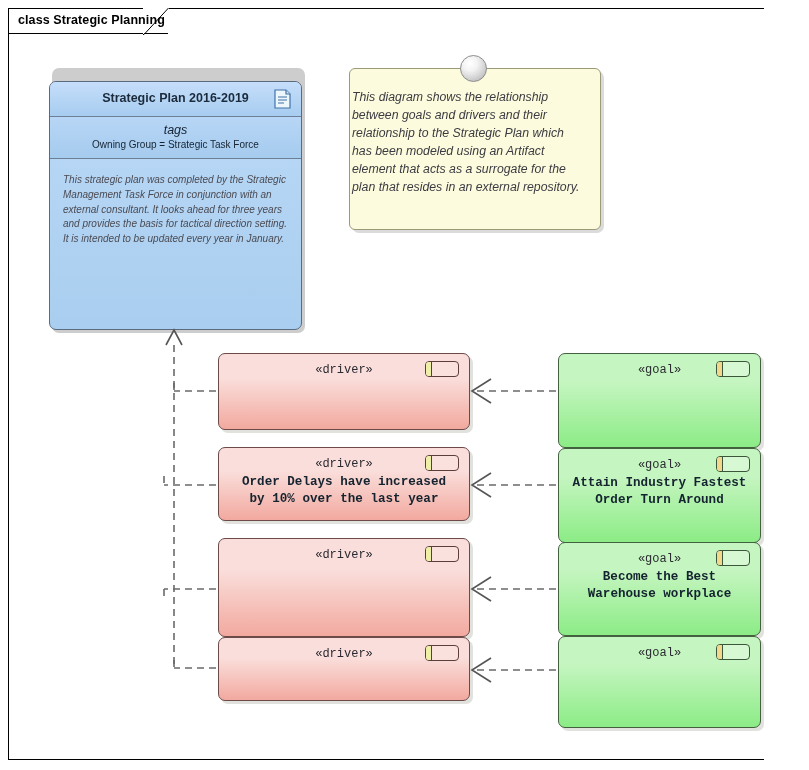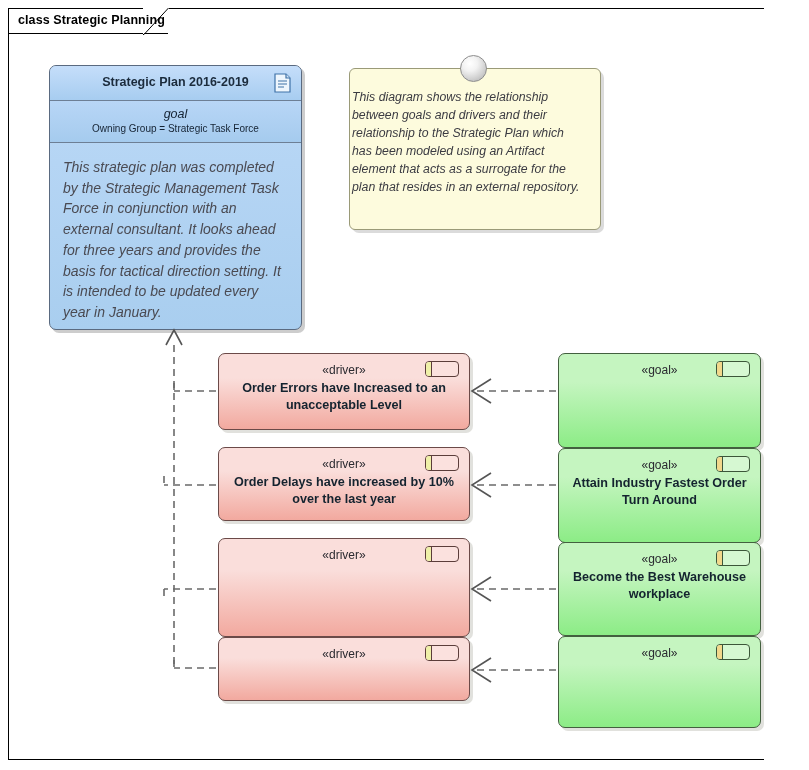--- a/index.html
+++ b/index.html
@@ -82,20 +82,21 @@
     z-index: 1;
     overflow: hidden;
   }
 
   
   #artifact { left: 49px; top: 65px; width: 253px; height: 265px; }
   #artifact .shadow { background: rgba(90,90,90,0.30); }
   #artifact .body {
     border: 1px solid #5a6a80;
     background: linear-gradient(to bottom, #bcd9f7 0%, #a9ceef 100%);
+    margin-top: 16px;
   }
   .art-header {
     position: relative;
     height: 34px;
     border-bottom: 1px solid #6d7f95;
     background: linear-gradient(to bottom, #c5defa 0%, #a7cdf0 100%);
   }
   .art-title {
     position: absolute;
     left: 0; right: 0;
@@ -124,21 +125,21 @@
     font-style: italic;
     color: #152333;
     margin-bottom: 2px;
   }
   .art-tags-row {
     font-size: 10px;
     color: #152333;
   }
   .art-notes {
     padding: 14px 13px 10px 13px;
-    font-size: 14px;
+    font-size: 10px;
     font-style: italic;
     color: #4a4a52;
     line-height: 1.48;
   }
 
   
   #note { left: 349px; top: 68px; width: 252px; height: 162px; }
   #note .shadow { background: rgba(110,110,110,0.25); }
   #note .body {
     border: 1px solid #9a9a78;
@@ -177,20 +178,21 @@
     background: rgba(120,120,100,0.22);
     z-index: 0;
   }
   .mot .body {
     position: absolute;
     left: 0; top: 0; right: 0; bottom: 0;
     border-radius: 7px;
     box-sizing: border-box;
     z-index: 1;
     overflow: hidden;
+    font-family: Liberation Mono, monospace;
   }
   .driver .body {
     border: 1px solid #6b4a48;
     background: linear-gradient(to bottom, #fadedb 0%, #fadedb 32%, #f2a99f 100%);
   }
   .goal .body {
     border: 1px solid #43603f;
     background: linear-gradient(to bottom, #c5f5c0 0%, #c5f5c0 30%, #8cec86 100%);
   }
   .mot-stereo {
@@ -314,40 +316,39 @@
           <svg width="19" height="21" viewBox="0 0 19 21">
             <path d="M2 1 L13 1 L17 5 L17 19 L2 19 Z" fill="#eef6fd" stroke="#3f72a8" stroke-width="1.2"></path>
             <path d="M13 1 L13 5 L17 5" fill="#cfe2f4" stroke="#3f72a8" stroke-width="1.2"></path>
             <line x1="5" y1="8" x2="14" y2="8" stroke="#3f72a8" stroke-width="1.1"></line>
             <line x1="5" y1="11" x2="14" y2="11" stroke="#3f72a8" stroke-width="1.1"></line>
             <line x1="5" y1="14" x2="11" y2="14" stroke="#3f72a8" stroke-width="1.1"></line>
           </svg>
         </div>
       </div>
       <div class="art-tags">
-        <div class="art-tags-title">goal</div>
+        <div class="art-tags-title">tags</div>
         <div class="art-tags-row">Owning Group = Strategic Task Force</div>
       </div>
       <div class="art-notes">This strategic plan was completed by the Strategic Management Task Force in conjunction with an external consultant. It looks ahead for three years and provides the basis for tactical direction setting. It is intended to be updated every year in January.</div>
     </div>
   </div>
 
   <div class="node" id="note">
     <div class="shadow"></div>
     <div class="body">
       <div class="note-text">This diagram shows the relationship between goals and drivers and their relationship to the Strategic Plan which has been modeled using an Artifact element that acts as a surrogate for the plan that resides in an external repository.</div>
     </div>
     <div class="note-ball"></div>
   </div>
 
   <div class="mot driver" style="left:218px; top:353px; width:252px; height:77px;">
     <div class="shadow"></div>
     <div class="body">
       <div class="mot-stereo">«driver»</div>
-      <div class="mot-name">Order Errors have Increased to an unacceptable Level</div>
       <div class="mot-icon">
           <span class="bar"></span>
         </div>
     </div>
   </div>
 
   <div class="mot driver" style="left:218px; top:447px; width:252px; height:74px;">
     <div class="shadow"></div>
     <div class="body">
       <div class="mot-stereo">«driver»</div>

